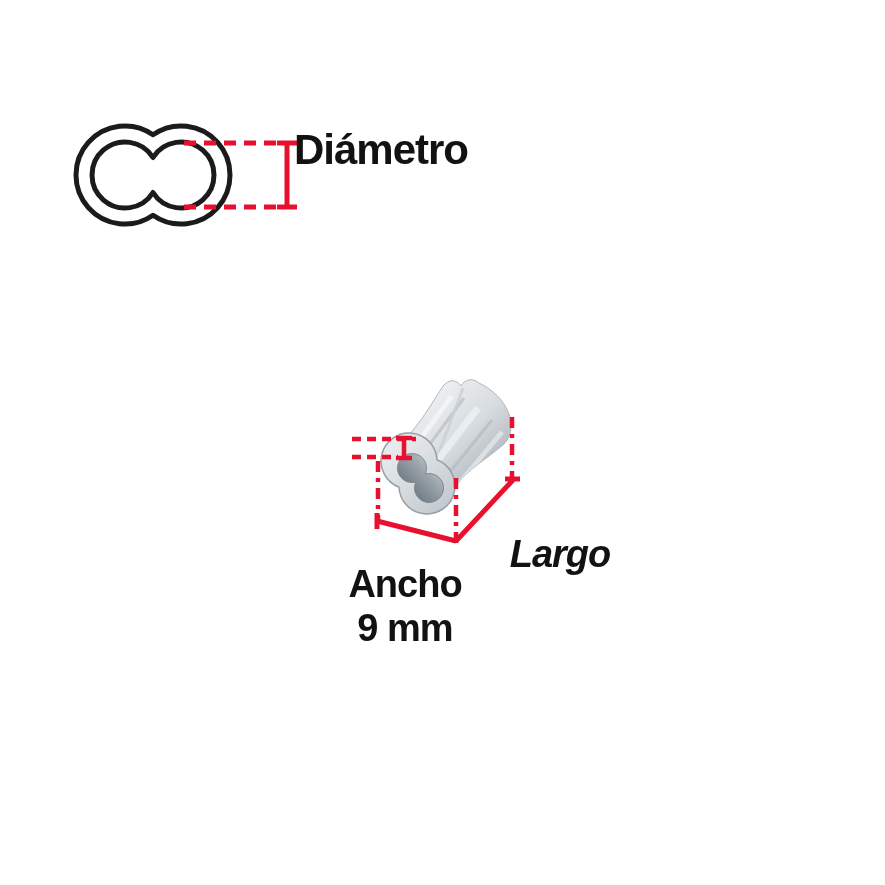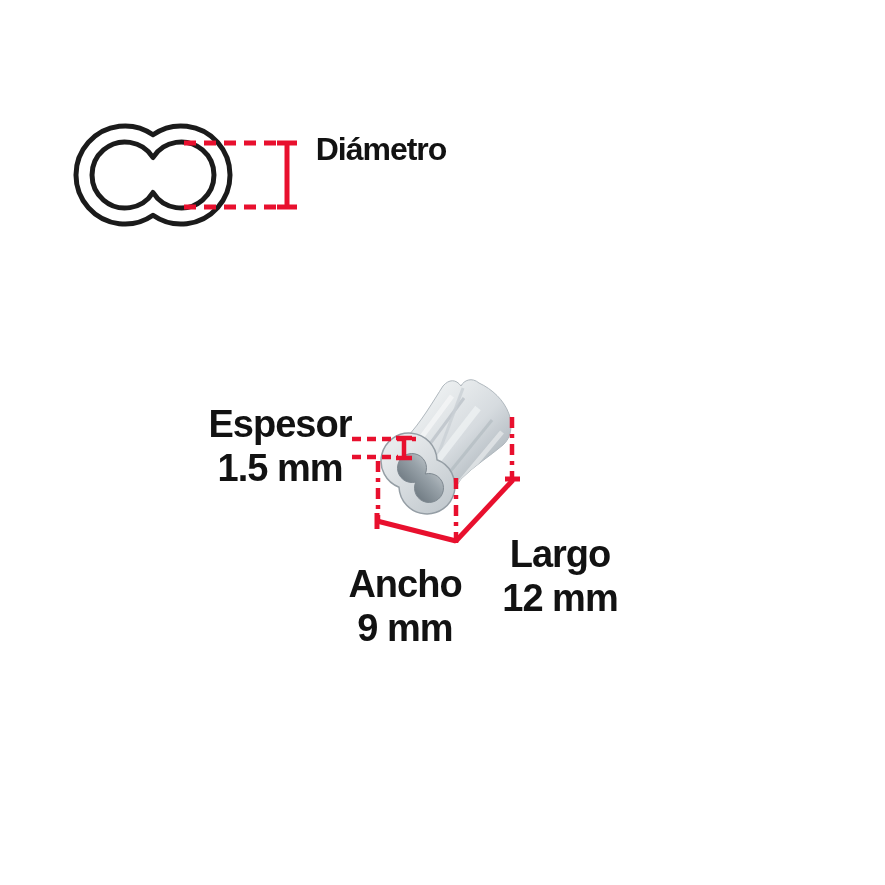--- a/index.html
+++ b/index.html
@@ -14,21 +14,21 @@
   .label{
     position:absolute;
     text-align:center;
     font-weight:700;
     color:var(--text_color,#121212);
     font-size:38px;
     line-height:44px;
     letter-spacing:-1px;
     white-space:nowrap;
   }
-  .label.big{font-size:32px;line-height:45px;}
+  .label.big{font-size:42px;line-height:45px;}
   
   .blk{fill:#ffffff;stroke:var(--outline_black,#1b1b1b);stroke-width:5;stroke-linejoin:round;}
   .rl{fill:none;stroke:var(--accent_red,#e8102e);stroke-width:5;stroke-linecap:butt;}
   .rl.thin{stroke-width:4.5;}
 </style>
 </head>
 <body>
 
 <div class="canvas">
 
@@ -117,28 +117,23 @@
       <line class="rl thin" x1="512" y1="417" x2="512" y2="479" stroke-dasharray="11 6 4 6"></line>
       <line class="rl" x1="456" y1="541" x2="513" y2="480"></line>
       <line class="rl" x1="505" y1="479" x2="520" y2="479"></line>
     </g>
   </svg>
 
   <div class="label big" style="left:293px;top:127px;width:176px;">
     <div>Diámetro</div>
   </div>
 
-  <div class="label" style="left:200px;top:402px;width:160px;">
-    <div>Espesor</div>
-    <div>1.5 mm</div>
-  </div>
 
   <div class="label" style="left:332px;top:562px;width:146px;">
     <div>Ancho</div>
     <div>9 mm</div>
   </div>
 
-  <div class="label" style="left:486px;top:532px;width:148px;">
+  <div class="label" style="left:486px;top:532px;width:148px;font-style:italic;">
     <div>Largo</div>
-    <div>12 mm</div>
   </div>
 
 </div>
 
 </body></html>

